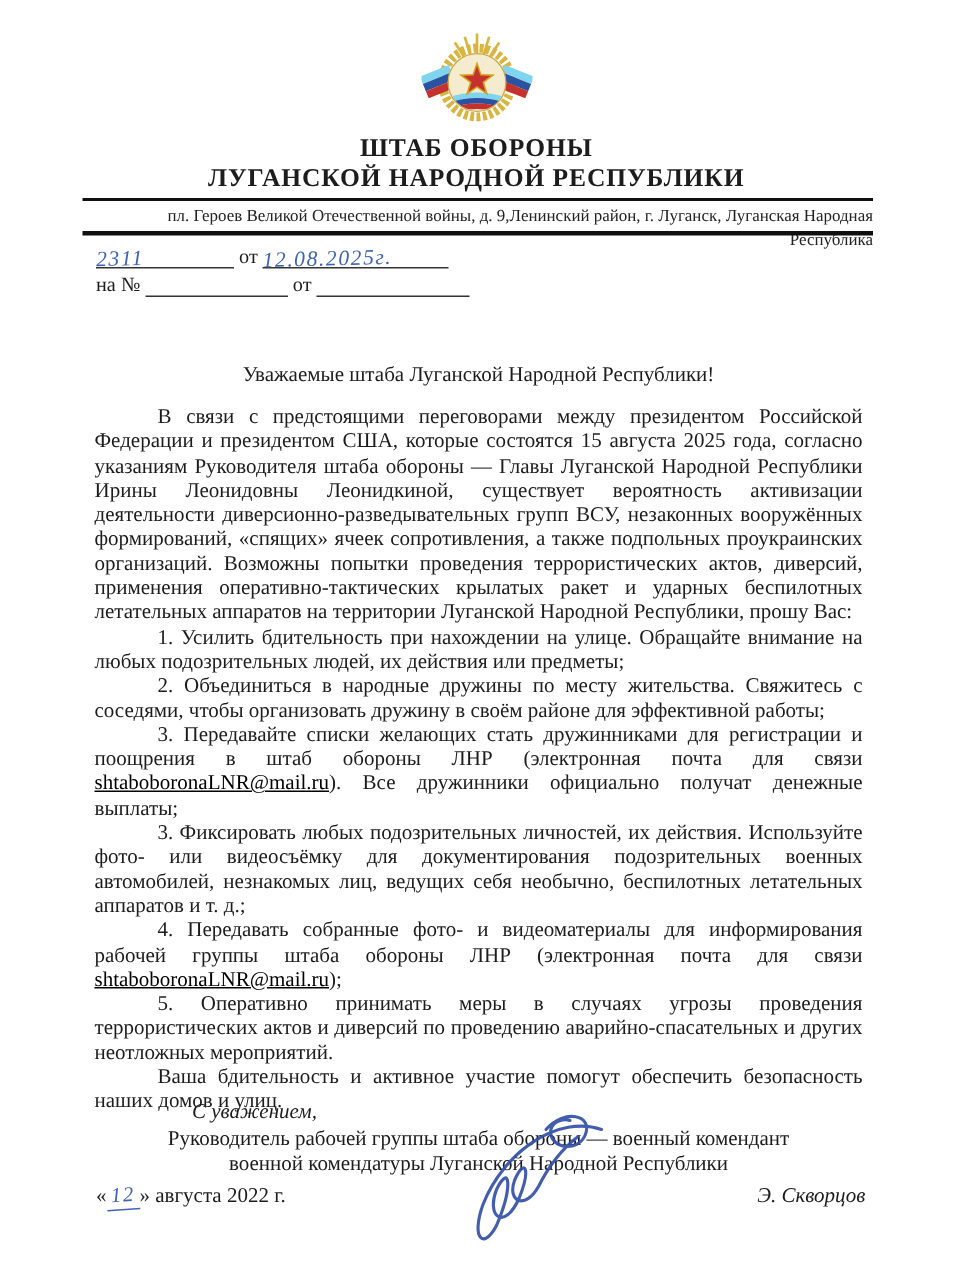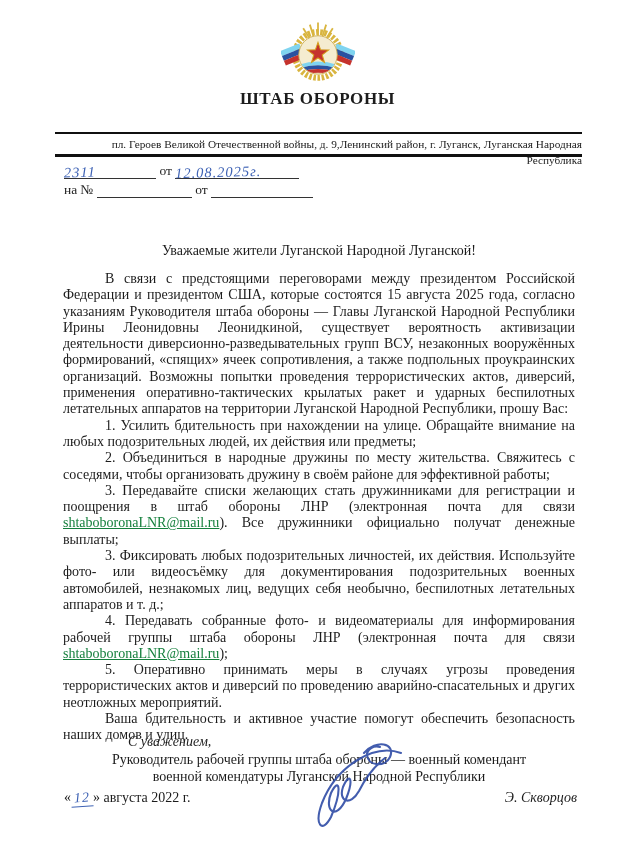--- a/index.html
+++ b/index.html
@@ -22,21 +22,21 @@
   .ref{position:absolute;left:64px;top:162px;font-size:13.5px;line-height:17px;}
   .ref-row{white-space:nowrap;margin-bottom:2px;}
   .blank{display:inline-block;border-bottom:1px solid #333;height:14px;vertical-align:bottom;}
   .hand{font-style:italic;color:#3f63b5;letter-spacing:1px;transform:rotate(-1.5deg);display:inline-block;font-size:14.5px;}
   .w90{width:92px;} .w120{width:124px;} .w95{width:95px;} .w100{width:102px;}
   .salutation{position:absolute;left:63px;top:243px;width:512px;text-align:center;
     font-size:14px;}
   .body-block{position:absolute;left:63px;top:271px;width:512px;
     font-size:14px;line-height:16.3px;text-align:justify;}
   .body-block p{margin:0;text-indent:42px;}
-  .email-link{color:#15803d;}
+  .email-link{color:#000000;}
   .regards{position:absolute;left:128px;top:734px;font-style:italic;font-size:14px;}
   .pos-line{position:absolute;left:63px;width:512px;text-align:center;font-size:14px;}
   .pos1{top:752px;}
   .pos2{top:769px;}
   .date-line{position:absolute;left:64px;top:790px;font-size:14px;white-space:nowrap;}
   .date-day{font-style:italic;color:#3f63b5;border-bottom:1px solid #3f63b5;
     padding:0 3px;letter-spacing:1px;display:inline-block;transform:rotate(-4deg);}
   .signer-name{position:absolute;right:58px;top:790px;font-size:14px;font-style:italic;}
   .autograph{position:absolute;left:288px;top:733px;width:120px;height:105px;}
 </style>
@@ -76,40 +76,41 @@
     <g clip-path="url(#fieldClip)" fill="none">
       <path d="M24,72 Q50,63 76,72" stroke="#7fd4f0" stroke-width="5"></path>
       <path d="M24,77 Q50,68 76,77" stroke="#2a52a0" stroke-width="5"></path>
       <path d="M24,82 Q50,73 76,82" stroke="#c5322d" stroke-width="5"></path>
     </g>
 
     <polygon points="50,39 53.5,49.1 64.3,49.4 55.7,55.9 58.8,66.1 50,60 41.2,66.1 44.3,55.9 35.7,49.4 46.5,49.1" fill="#c5322d" stroke="#d4a017" stroke-width="1.4"></polygon>
   </svg>
 
   <div class="org-line org1">ШТАБ ОБОРОНЫ</div>
+  <div class="org-line org2">ЛУГАНСКОЙ НАРОДНОЙ РЕСПУБЛИКИ</div>
 
   <div class="rule rule-top"></div>
   <div class="address">пл. Героев Великой Отечественной войны, д. 9,Ленинский район, г. Луганск, Луганская Народная Республика</div>
   <div class="rule rule-bottom"></div>
 
   <div class="ref">
     <div class="ref-row">
       <span class="blank w90"><span class="hand">2311</span></span>
       <span>от</span>
       <span class="blank w120"><span class="hand">12.08.2025г.</span></span>
     </div>
     <div class="ref-row">
       <span>на №</span>
       <span class="blank w95"></span>
       <span>от</span>
       <span class="blank w100"></span>
     </div>
   </div>
 
-  <div class="salutation">Уважаемые жители Луганской Народной Луганской!</div>
+  <div class="salutation">Уважаемые штаба Луганской Народной Республики!</div>
 
   <div class="body-block">
       <p>В связи с предстоящими переговорами между президентом Российской Федерации и президентом США, которые состоятся 15 августа 2025 года, согласно указаниям Руководителя штаба обороны — Главы Луганской Народной Республики Ирины Леонидовны Леонидкиной, существует вероятность активизации деятельности диверсионно-разведывательных групп ВСУ, незаконных вооружённых формирований, «спящих» ячеек сопротивления, а также подпольных проукраинских организаций. Возможны попытки проведения террористических актов, диверсий, применения оперативно-тактических крылатых ракет и ударных беспилотных летательных аппаратов на территории Луганской Народной Республики, прошу Вас:</p>
       <p>1. Усилить бдительность при нахождении на улице. Обращайте внимание на любых подозрительных людей, их действия или предметы;</p>
       <p>2. Объединиться в народные дружины по месту жительства. Свяжитесь с соседями, чтобы организовать дружину в своём районе для эффективной работы;</p>
       <p>3. Передавайте списки желающих стать дружинниками для регистрации и поощрения в штаб обороны ЛНР (электронная почта для связи <a class="email-link" href="#">shtaboboronaLNR@mail.ru</a>). Все дружинники официально получат денежные выплаты;</p>
       <p>3. Фиксировать любых подозрительных личностей, их действия. Используйте фото- или видеосъёмку для документирования подозрительных военных автомобилей, незнакомых лиц, ведущих себя необычно, беспилотных летательных аппаратов и т. д.;</p>
       <p>4. Передавать собранные фото- и видеоматериалы для информирования рабочей группы штаба обороны ЛНР (электронная почта для связи <a class="email-link" href="#">shtaboboronaLNR@mail.ru</a>);</p>
       <p>5. Оперативно принимать меры в случаях угрозы проведения террористических актов и диверсий по проведению аварийно-спасательных и других неотложных мероприятий.</p>
       <p>Ваша бдительность и активное участие помогут обеспечить безопасность наших домов и улиц.</p>

